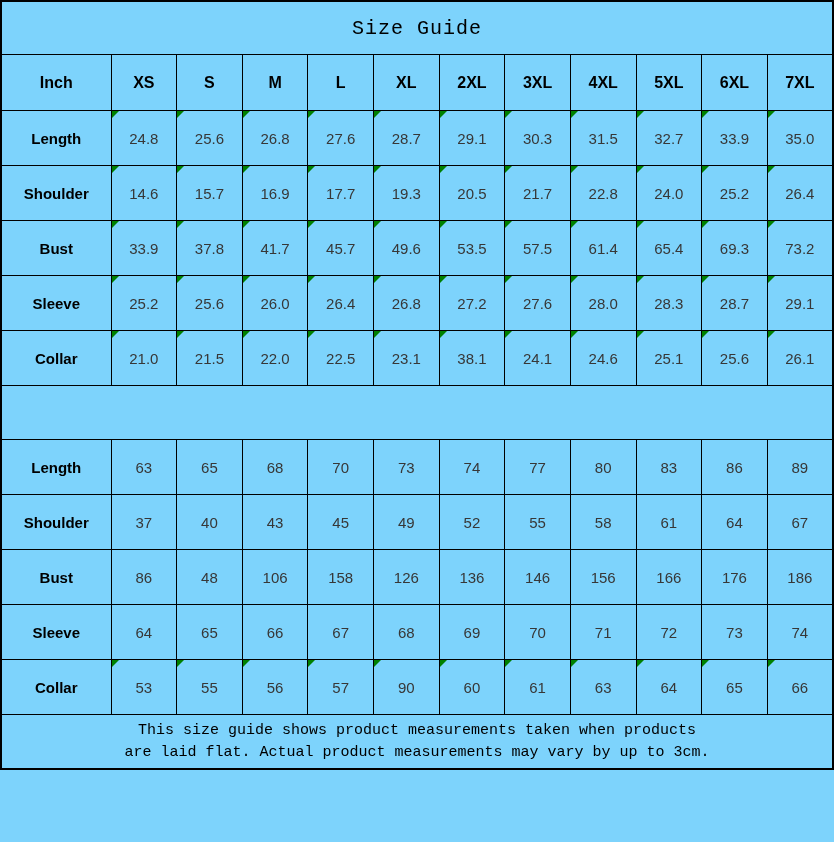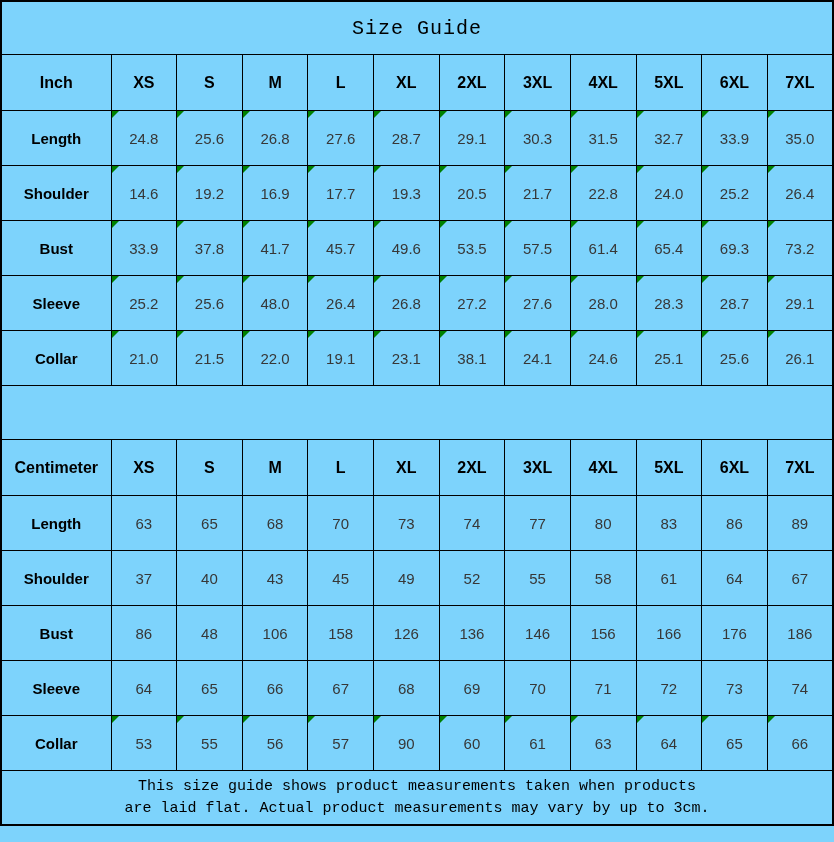--- a/index.html
+++ b/index.html
@@ -124,21 +124,21 @@
           <td class="value-cell marked">29.1</td>
           <td class="value-cell marked">30.3</td>
           <td class="value-cell marked">31.5</td>
           <td class="value-cell marked">32.7</td>
           <td class="value-cell marked">33.9</td>
           <td class="value-cell marked">35.0</td>
         </tr>
         <tr class="data-row">
           <td class="row-label">Shoulder</td>
           <td class="value-cell marked">14.6</td>
-          <td class="value-cell marked">19.2</td>
+          <td class="value-cell marked">15.7</td>
           <td class="value-cell marked">16.9</td>
           <td class="value-cell marked">17.7</td>
           <td class="value-cell marked">19.3</td>
           <td class="value-cell marked">20.5</td>
           <td class="value-cell marked">21.7</td>
           <td class="value-cell marked">22.8</td>
           <td class="value-cell marked">24.0</td>
           <td class="value-cell marked">25.2</td>
           <td class="value-cell marked">26.4</td>
         </tr>
@@ -153,60 +153,46 @@
           <td class="value-cell marked">57.5</td>
           <td class="value-cell marked">61.4</td>
           <td class="value-cell marked">65.4</td>
           <td class="value-cell marked">69.3</td>
           <td class="value-cell marked">73.2</td>
         </tr>
         <tr class="data-row">
           <td class="row-label">Sleeve</td>
           <td class="value-cell marked">25.2</td>
           <td class="value-cell marked">25.6</td>
-          <td class="value-cell marked">48.0</td>
+          <td class="value-cell marked">26.0</td>
           <td class="value-cell marked">26.4</td>
           <td class="value-cell marked">26.8</td>
           <td class="value-cell marked">27.2</td>
           <td class="value-cell marked">27.6</td>
           <td class="value-cell marked">28.0</td>
           <td class="value-cell marked">28.3</td>
           <td class="value-cell marked">28.7</td>
           <td class="value-cell marked">29.1</td>
         </tr>
         <tr class="data-row">
           <td class="row-label">Collar</td>
           <td class="value-cell marked">21.0</td>
           <td class="value-cell marked">21.5</td>
           <td class="value-cell marked">22.0</td>
-          <td class="value-cell marked">19.1</td>
+          <td class="value-cell marked">22.5</td>
           <td class="value-cell marked">23.1</td>
           <td class="value-cell marked">38.1</td>
           <td class="value-cell marked">24.1</td>
           <td class="value-cell marked">24.6</td>
           <td class="value-cell marked">25.1</td>
           <td class="value-cell marked">25.6</td>
           <td class="value-cell marked">26.1</td>
         </tr>
         <tr class="gap-row">
           <td colspan="12"></td>
-        </tr>
-        <tr class="header-row">
-          <td class="row-label">Centimeter</td>
-          <td>XS</td>
-          <td>S</td>
-          <td>M</td>
-          <td>L</td>
-          <td>XL</td>
-          <td>2XL</td>
-          <td>3XL</td>
-          <td>4XL</td>
-          <td>5XL</td>
-          <td>6XL</td>
-          <td>7XL</td>
         </tr>
         <tr class="data-row">
           <td class="row-label">Length</td>
           <td class="value-cell">63</td>
           <td class="value-cell">65</td>
           <td class="value-cell">68</td>
           <td class="value-cell">70</td>
           <td class="value-cell">73</td>
           <td class="value-cell">74</td>
           <td class="value-cell">77</td>

